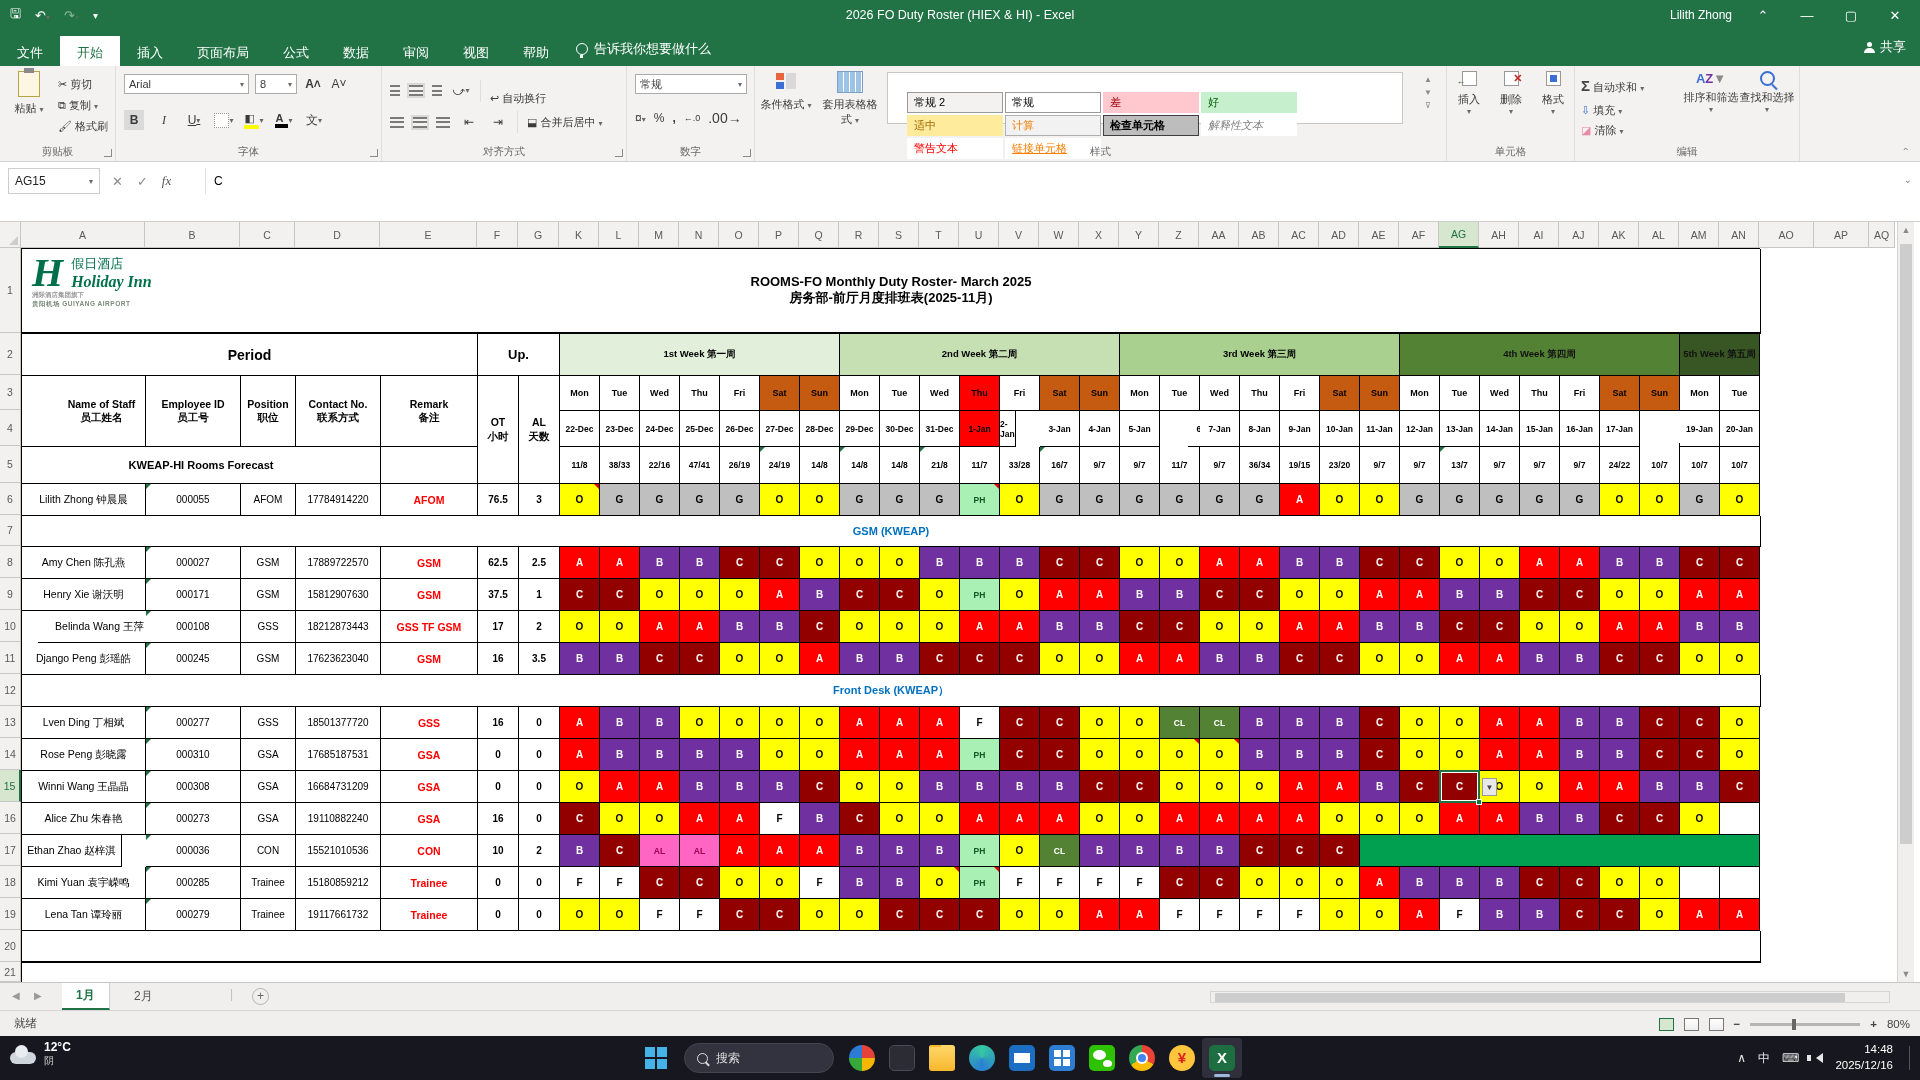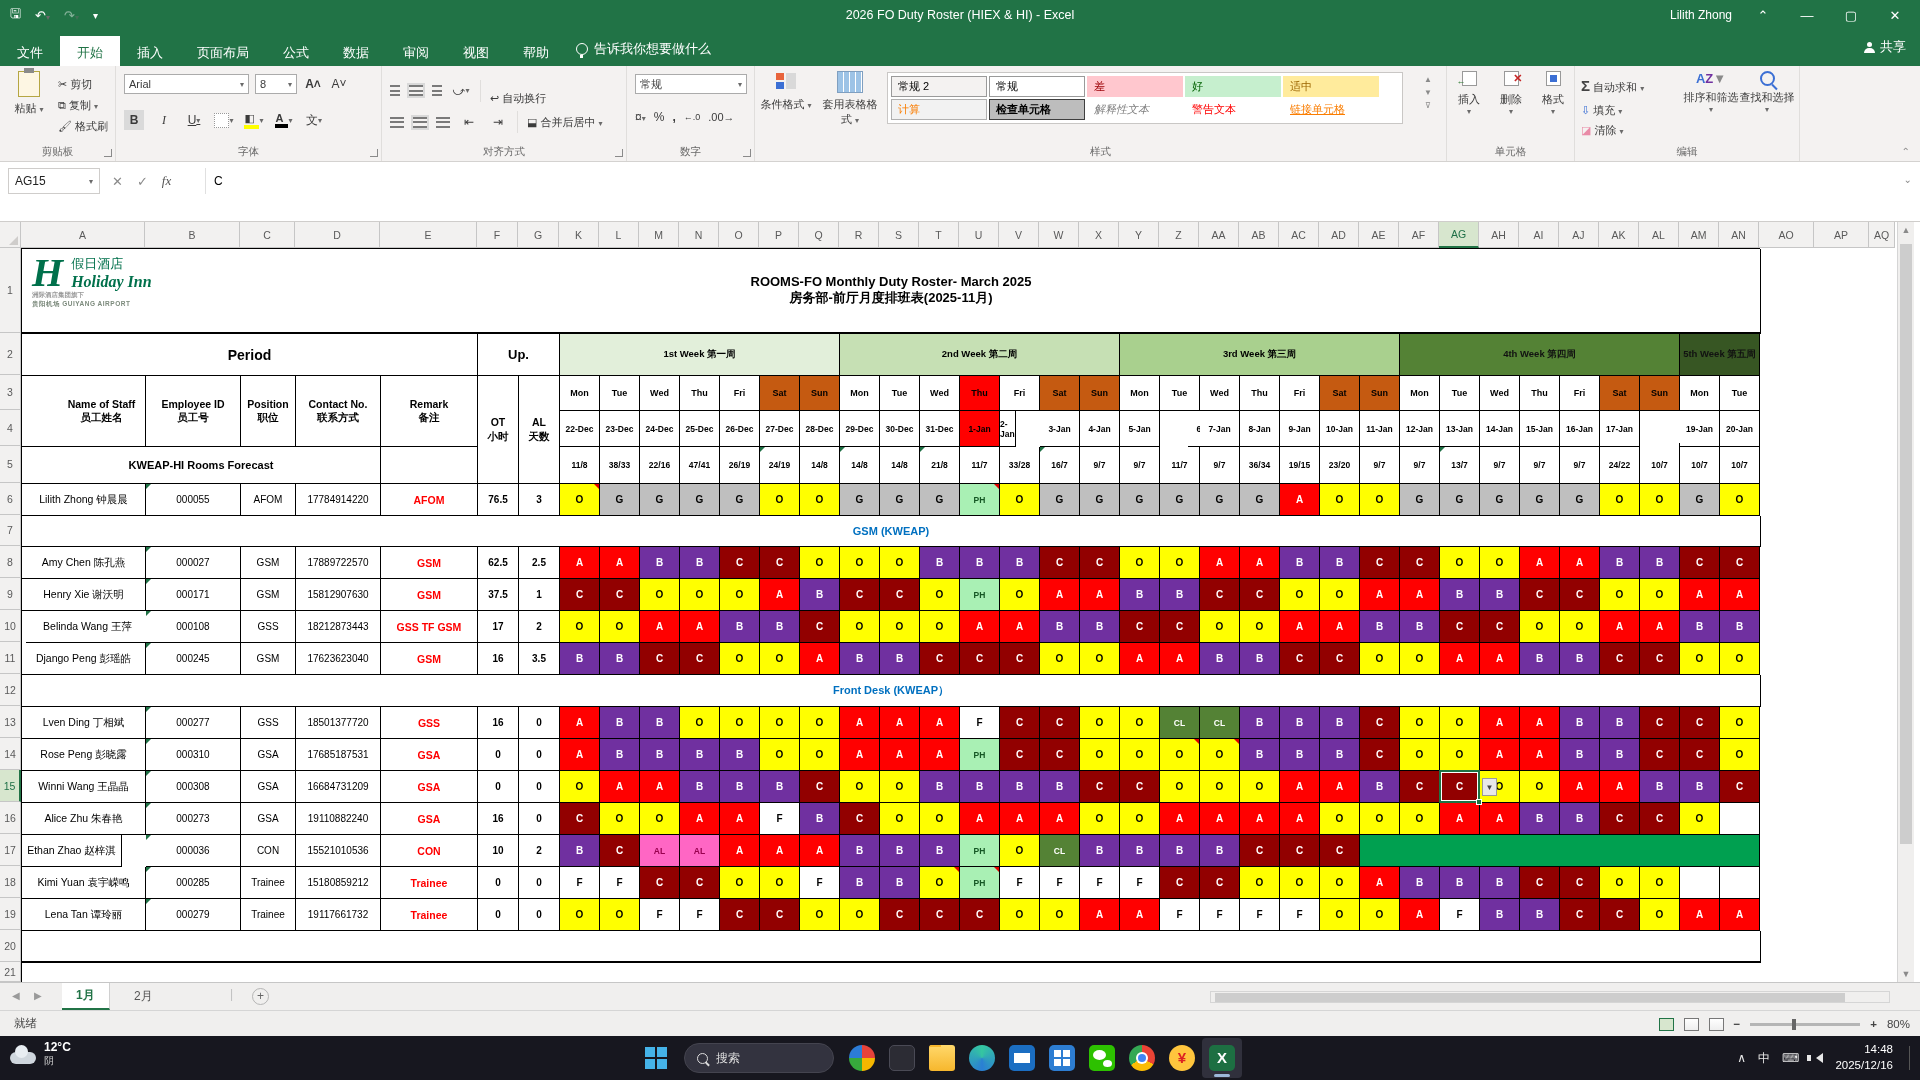--- a/index.html
+++ b/index.html
@@ -273,36 +273,36 @@
     <div class="rgroup" style="left:627px;width:128px;">
       <div class="combo" style="position:absolute;left:8px;top:8px;width:112px;">
           <span>常规</span>
           <span class="dd">▾</span>
         </div>
       <div class="row" style="position:absolute;left:8px;top:44px;gap:8px;font-size:12px;">
         <span>¤<span class="dd">▾</span></span>
         <span>%</span>
         <span style="font-weight:bold;">,</span>
         <span style="font-size:9px;">←.0</span>
-        <span style="font-size:11px;">.00→</span>
+        <span style="font-size:14px;">.00→</span>
       </div>
       <div class="glabel">数字</div>
       <div class="launcher"></div>
     </div>
 
     <div class="rgroup" style="left:755px;width:692px;">
       <div class="bigbtn" style="left:4px;">
         <div class="bicon" style="width:24px;height:22px;background:linear-gradient(#e8643c 0 0) 2px 2px/8px 7px no-repeat,linear-gradient(#3b6fd4 0 0) 2px 11px/8px 7px no-repeat,linear-gradient(#d9d9d9 0 0) 12px 2px/10px 16px no-repeat;"></div>
         <div><span>条件格式</span> <span class="dd">▾</span></div>
       </div>
       <div class="bigbtn" style="left:64px;width:62px;">
         <div class="bicon" style="width:26px;height:22px;background:repeating-linear-gradient(90deg,#9dc3e6 0 5px,#fff 5px 6px),repeating-linear-gradient(#9dc3e6 0 4px,#fff 4px 5px);border:1px solid #7f9fc0;"></div>
         <div><span>套用表格格式</span> <span class="dd">▾</span></div>
       </div>
-      <div id="style-gallery" style="position:absolute;left:132px;top:6px;width:516px;height:52px;background:#fff;border:1px solid #c9c7c5;display:flex;flex-wrap:wrap;align-content:flex-start;padding:2px;">
+      <div id="style-gallery" style="position:absolute;left:132px;top:6px;width:516px;height:52px;background:#fff;border:1px solid #c9c7c5;display:flex;flex-wrap:wrap;align-content:flex-start;padding:18px;">
           <div class="sgc" style="background: rgb(244, 242, 241); color: rgb(0, 0, 0); border-color: rgb(154, 154, 154);">常规 2</div>
           <div class="sgc" style="background: rgb(255, 255, 255); color: rgb(0, 0, 0); border-color: rgb(154, 154, 154);">常规</div>
           <div class="sgc" style="background: rgb(255, 199, 206); color: rgb(156, 0, 6); border-color: transparent;">差</div>
           <div class="sgc" style="background: rgb(198, 239, 206); color: rgb(0, 97, 0); border-color: transparent;">好</div>
           <div class="sgc" style="background: rgb(255, 235, 156); color: rgb(156, 101, 0); border-color: transparent;">适中</div>
           <div class="sgc" style="background: rgb(242, 242, 242); color: rgb(250, 125, 0); border-color: rgb(176, 176, 176);">计算</div>
           <div class="sgc" style="background: rgb(189, 189, 189); color: rgb(0, 0, 0); border-color: rgb(63, 63, 63); font-weight: bold;">检查单元格</div>
           <div class="sgc" style="background: rgb(255, 255, 255); color: rgb(127, 127, 127); border-color: transparent; font-style: italic;">解释性文本</div>
           <div class="sgc" style="background: rgb(255, 255, 255); color: rgb(255, 0, 0); border-color: transparent;">警告文本</div>
           <div class="sgc" style="background: rgb(255, 255, 255); color: rgb(250, 125, 0); border-color: transparent; text-decoration: underline;">链接单元格</div>
@@ -696,21 +696,21 @@
           <div class="c" style="left: 1338px; top: 330px; width: 40px; height: 32px; background: rgb(255, 0, 0); color: rgb(255, 255, 255); font-weight: bold; font-size: 10px;">A</div>
           <div class="c" style="left: 1378px; top: 330px; width: 40px; height: 32px; background: rgb(255, 0, 0); color: rgb(255, 255, 255); font-weight: bold; font-size: 10px;">A</div>
           <div class="c" style="left: 1418px; top: 330px; width: 40px; height: 32px; background: rgb(112, 48, 160); color: rgb(255, 255, 255); font-weight: bold; font-size: 10px;">B</div>
           <div class="c" style="left: 1458px; top: 330px; width: 40px; height: 32px; background: rgb(112, 48, 160); color: rgb(255, 255, 255); font-weight: bold; font-size: 10px;">B</div>
           <div class="c" style="left: 1498px; top: 330px; width: 40px; height: 32px; background: rgb(146, 0, 0); color: rgb(255, 255, 255); font-weight: bold; font-size: 10px;">C</div>
           <div class="c" style="left: 1538px; top: 330px; width: 40px; height: 32px; background: rgb(146, 0, 0); color: rgb(255, 255, 255); font-weight: bold; font-size: 10px;">C</div>
           <div class="c" style="left: 1578px; top: 330px; width: 40px; height: 32px; background: rgb(255, 255, 0); color: rgb(0, 0, 0); font-weight: bold; font-size: 10px;">O</div>
           <div class="c" style="left: 1618px; top: 330px; width: 40px; height: 32px; background: rgb(255, 255, 0); color: rgb(0, 0, 0); font-weight: bold; font-size: 10px;">O</div>
           <div class="c" style="left: 1658px; top: 330px; width: 40px; height: 32px; background: rgb(255, 0, 0); color: rgb(255, 255, 255); font-weight: bold; font-size: 10px;">A</div>
           <div class="c" style="left: 1698px; top: 330px; width: 40px; height: 32px; background: rgb(255, 0, 0); color: rgb(255, 255, 255); font-weight: bold; font-size: 10px;">A</div>
-          <div class="c" style="left: 4px; top: 362px; width: 124px; height: 32px; font-size: 10.5px;">Belinda Wang 王萍</div>
+          <div class="c" style="left: 16px; top: 362px; width: 124px; height: 32px; font-size: 10.5px;">Belinda Wang 王萍</div>
           <div class="c tri-g" style="left: 124px; top: 362px; width: 95px; height: 32px; font-size: 10px;">000108</div>
           <div class="c" style="left: 219px; top: 362px; width: 55px; height: 32px;">GSS</div>
           <div class="c" style="left: 274px; top: 362px; width: 85px; height: 32px;">18212873443</div>
           <div class="c" style="left: 359px; top: 362px; width: 97px; height: 32px; color: rgb(255, 0, 0); font-weight: bold; font-size: 10.5px;">GSS TF GSM</div>
           <div class="c" style="left: 456px; top: 362px; width: 41px; height: 32px; font-weight: bold;">17</div>
           <div class="c" style="left: 497px; top: 362px; width: 41px; height: 32px; font-weight: bold;">2</div>
           <div class="c" style="left: 538px; top: 362px; width: 40px; height: 32px; background: rgb(255, 255, 0); color: rgb(0, 0, 0); font-weight: bold; font-size: 10px;">O</div>
           <div class="c" style="left: 578px; top: 362px; width: 40px; height: 32px; background: rgb(255, 255, 0); color: rgb(0, 0, 0); font-weight: bold; font-size: 10px;">O</div>
           <div class="c" style="left: 618px; top: 362px; width: 40px; height: 32px; background: rgb(255, 0, 0); color: rgb(255, 255, 255); font-weight: bold; font-size: 10px;">A</div>
           <div class="c" style="left: 658px; top: 362px; width: 40px; height: 32px; background: rgb(255, 0, 0); color: rgb(255, 255, 255); font-weight: bold; font-size: 10px;">A</div>

